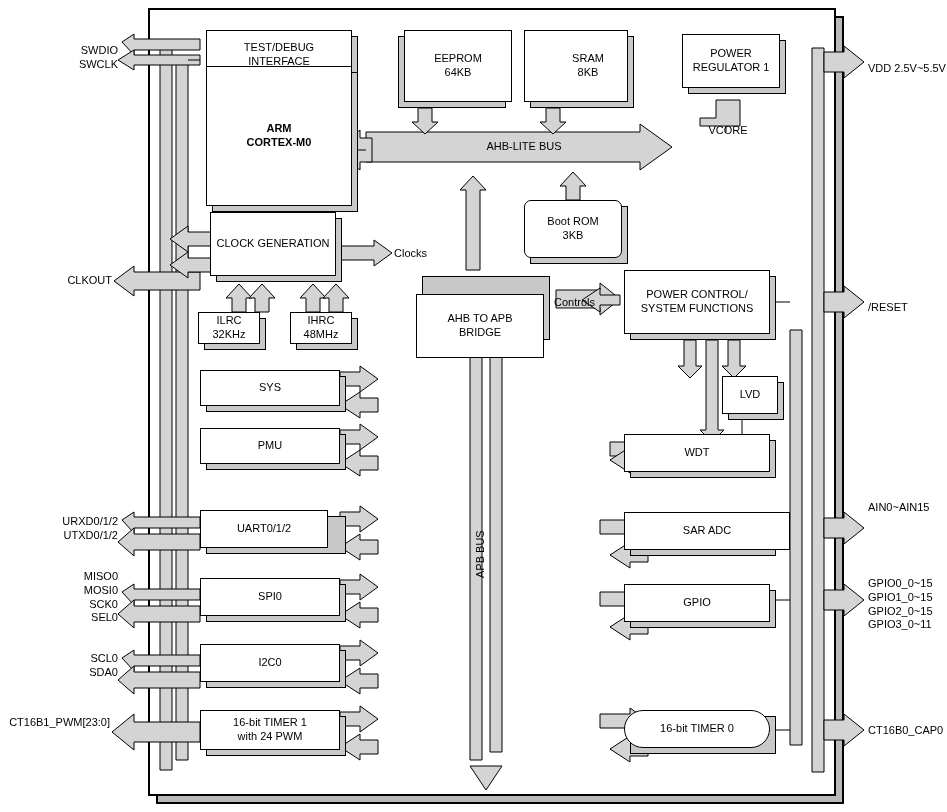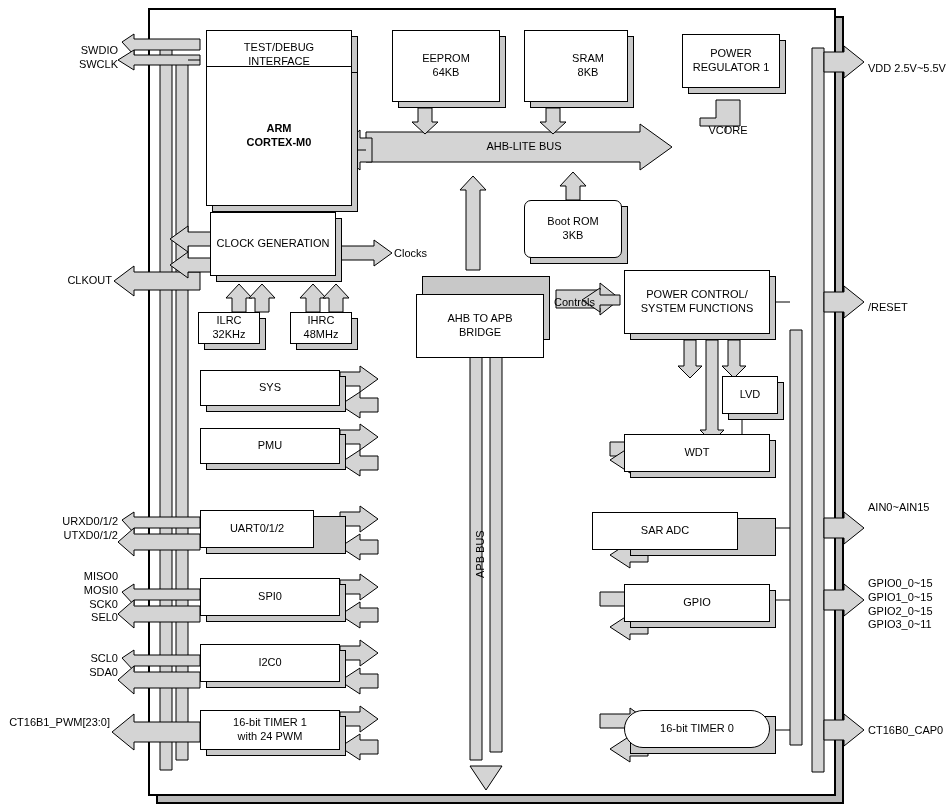--- a/index.html
+++ b/index.html
@@ -197,21 +197,21 @@
 INTERFACE</span>
   </div>
 
   <div class="abs shadow" style="left:212px;top:72px;width:146px;height:140px;"></div>
   <div class="abs blk bold" style="left:206px;top:66px;width:146px;height:140px;">
     <span class="lbl">ARM
 CORTEX-M0</span>
   </div>
 
   <div class="abs shadow" style="left:398px;top:36px;width:108px;height:72px;"></div>
-  <div class="abs blk" style="left:392px;top:30px;width:108px;height:72px;">
+  <div class="abs blk" style="left:404px;top:30px;width:108px;height:72px;">
     <span class="lbl">EEPROM
 64KB</span>
   </div>
 
   <div class="abs shadow" style="left:530px;top:36px;width:104px;height:72px;"></div>
   <div class="abs blk" style="left:524px;top:30px;width:104px;height:72px;padding-left:24px;">
     <span class="lbl">SRAM
 8KB</span>
   </div>
 
@@ -270,26 +270,26 @@
   <div class="abs blk" style="left:200px;top:428px;width:140px;height:36px;">
     <span class="lbl">PMU</span>
   </div>
 
   <div class="abs shadow" style="left:630px;top:440px;width:146px;height:38px;"></div>
   <div class="abs blk" style="left:624px;top:434px;width:146px;height:38px;">
     <span class="lbl">WDT</span>
   </div>
 
   <div class="abs shadow" style="left:206px;top:516px;width:140px;height:38px;"></div>
-  <div class="abs blk" style="left:200px;top:510px;width:114px;height:38px;">
+  <div class="abs blk" style="left:200px;top:510px;width:128px;height:38px;">
     <span class="lbl">UART0/1/2</span>
   </div>
 
   <div class="abs shadow" style="left:630px;top:518px;width:146px;height:38px;"></div>
-  <div class="abs blk" style="left:592px;top:512px;width:146px;height:38px;">
+  <div class="abs blk" style="left:624px;top:512px;width:166px;height:38px;">
     <span class="lbl">SAR ADC</span>
   </div>
 
   <div class="abs shadow" style="left:206px;top:584px;width:140px;height:38px;"></div>
   <div class="abs blk" style="left:200px;top:578px;width:140px;height:38px;">
     <span class="lbl">SPI0</span>
   </div>
 
   <div class="abs shadow" style="left:630px;top:590px;width:146px;height:38px;"></div>
   <div class="abs blk" style="left:624px;top:584px;width:146px;height:38px;">

